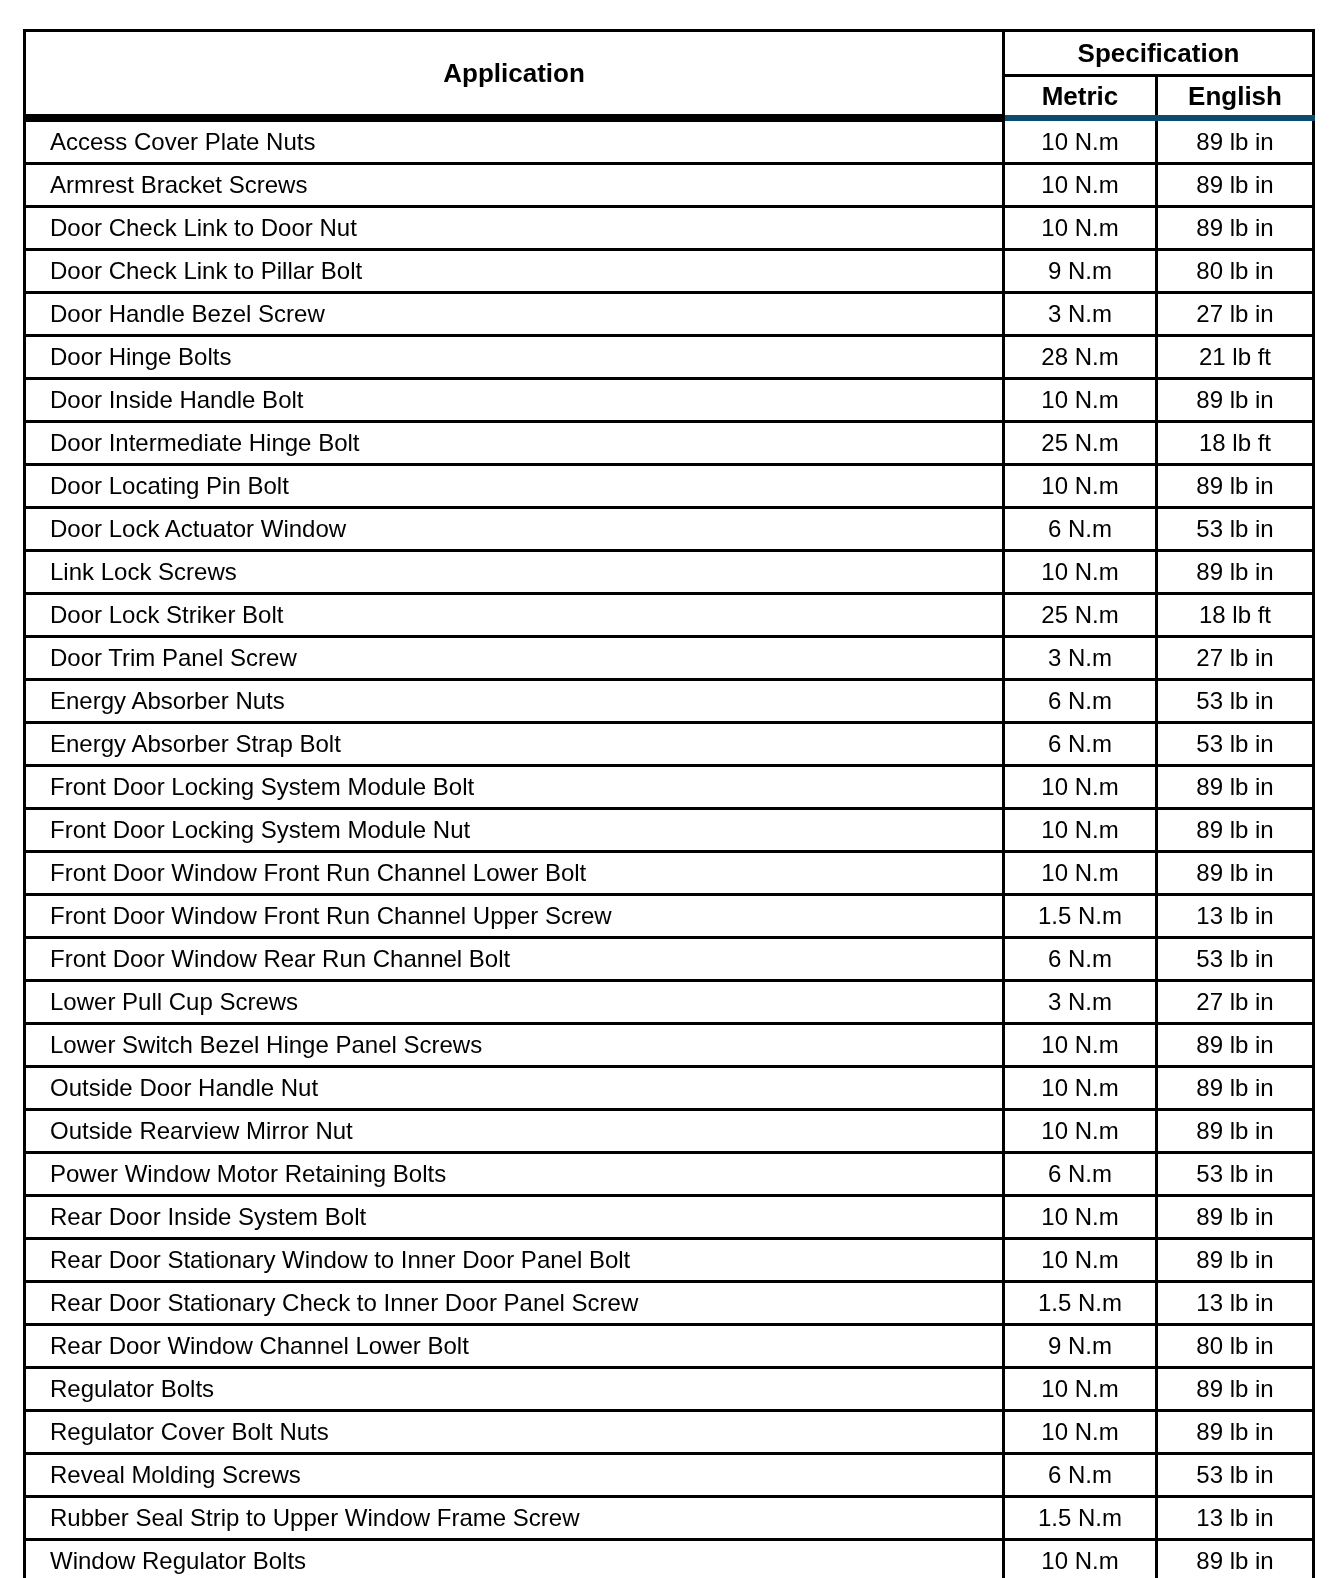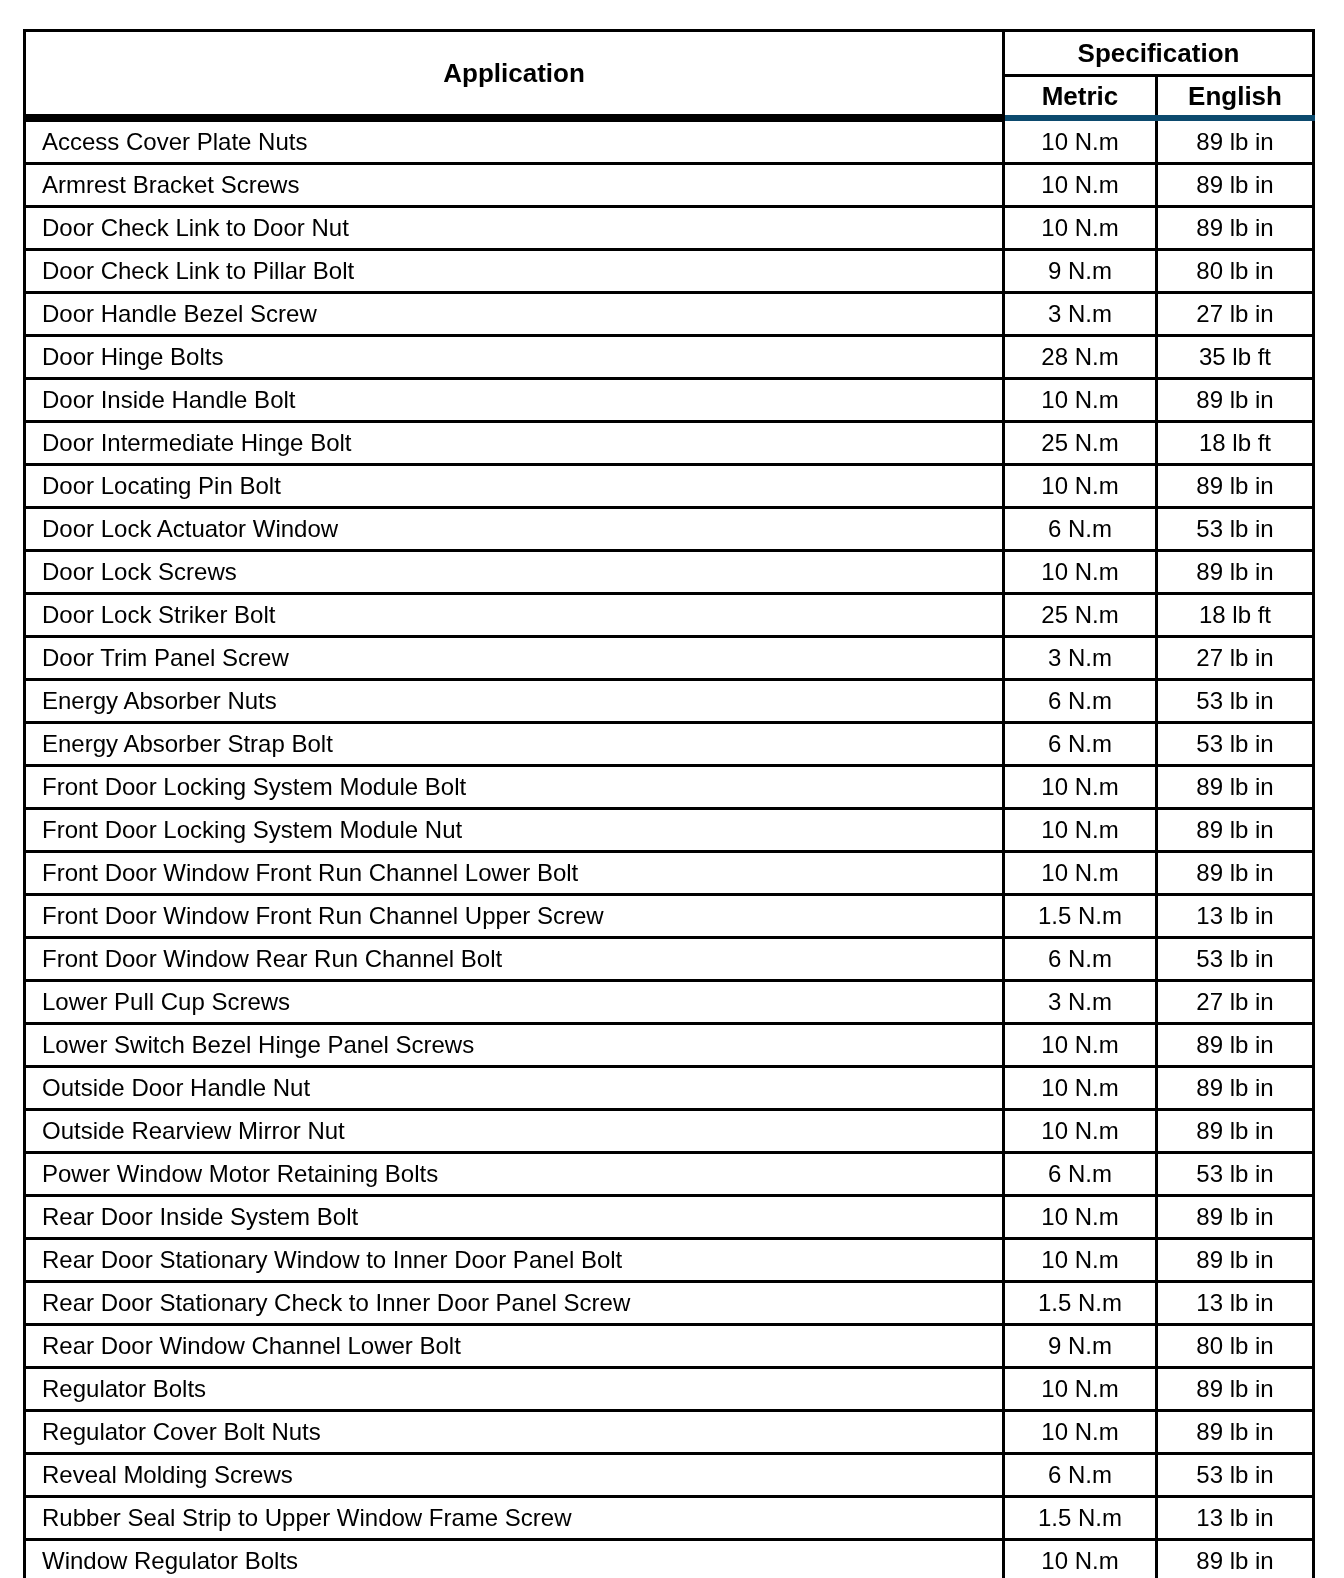--- a/index.html
+++ b/index.html
@@ -48,21 +48,21 @@
   th.sub-head {
     height: 36px;
     border-bottom: 6px solid #0c4a6e;
   }
   .spec-table td {
     font-size: 24px;
     height: 38px;
   }
   td.cell-app {
     text-align: left;
-    padding-left: 16px;
+    padding-left: 24px;
   }
   td.cell-val {
     text-align: center;
   }
 </style>
 </head>
 <body>
 
 <div class="page">
   <table class="spec-table">
@@ -103,21 +103,21 @@
           <td class="cell-val">80 lb in</td>
         </tr>
         <tr>
           <td class="cell-app">Door Handle Bezel Screw</td>
           <td class="cell-val">3 N.m</td>
           <td class="cell-val">27 lb in</td>
         </tr>
         <tr>
           <td class="cell-app">Door Hinge Bolts</td>
           <td class="cell-val">28 N.m</td>
-          <td class="cell-val">35 lb ft</td>
+          <td class="cell-val">21 lb ft</td>
         </tr>
         <tr>
           <td class="cell-app">Door Inside Handle Bolt</td>
           <td class="cell-val">10 N.m</td>
           <td class="cell-val">89 lb in</td>
         </tr>
         <tr>
           <td class="cell-app">Door Intermediate Hinge Bolt</td>
           <td class="cell-val">25 N.m</td>
           <td class="cell-val">18 lb ft</td>
@@ -126,21 +126,21 @@
           <td class="cell-app">Door Locating Pin Bolt</td>
           <td class="cell-val">10 N.m</td>
           <td class="cell-val">89 lb in</td>
         </tr>
         <tr>
           <td class="cell-app">Door Lock Actuator Window</td>
           <td class="cell-val">6 N.m</td>
           <td class="cell-val">53 lb in</td>
         </tr>
         <tr>
-          <td class="cell-app">Door Lock Screws</td>
+          <td class="cell-app">Link Lock Screws</td>
           <td class="cell-val">10 N.m</td>
           <td class="cell-val">89 lb in</td>
         </tr>
         <tr>
           <td class="cell-app">Door Lock Striker Bolt</td>
           <td class="cell-val">25 N.m</td>
           <td class="cell-val">18 lb ft</td>
         </tr>
         <tr>
           <td class="cell-app">Door Trim Panel Screw</td>

